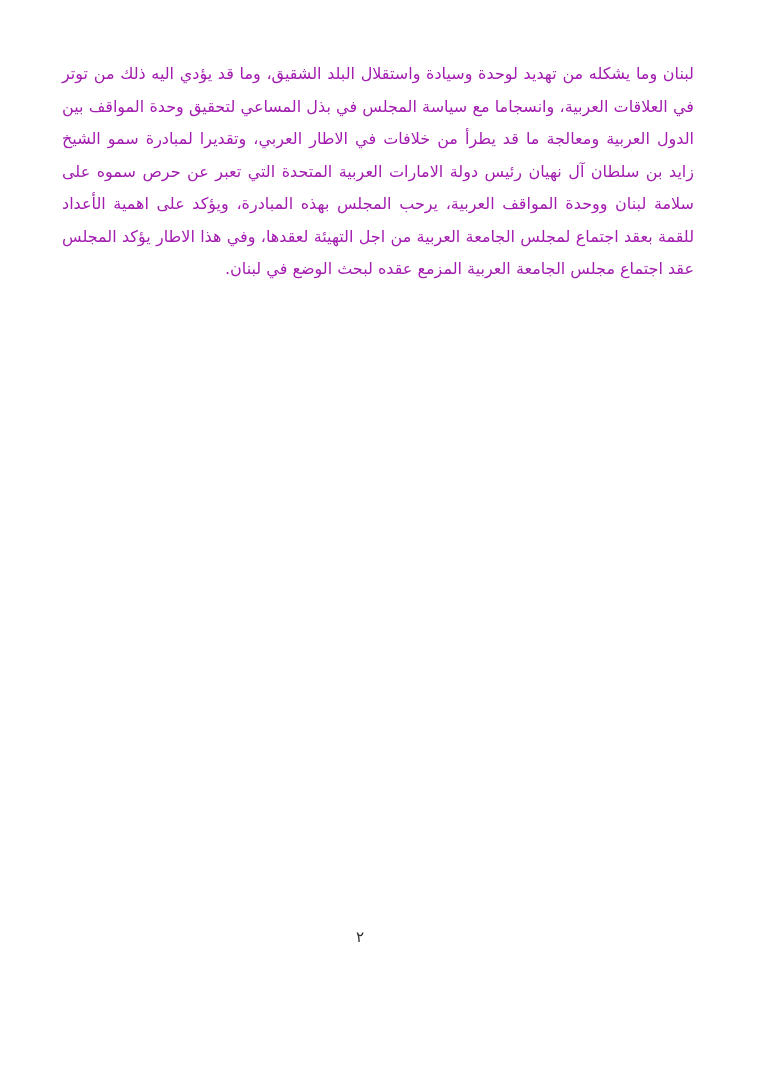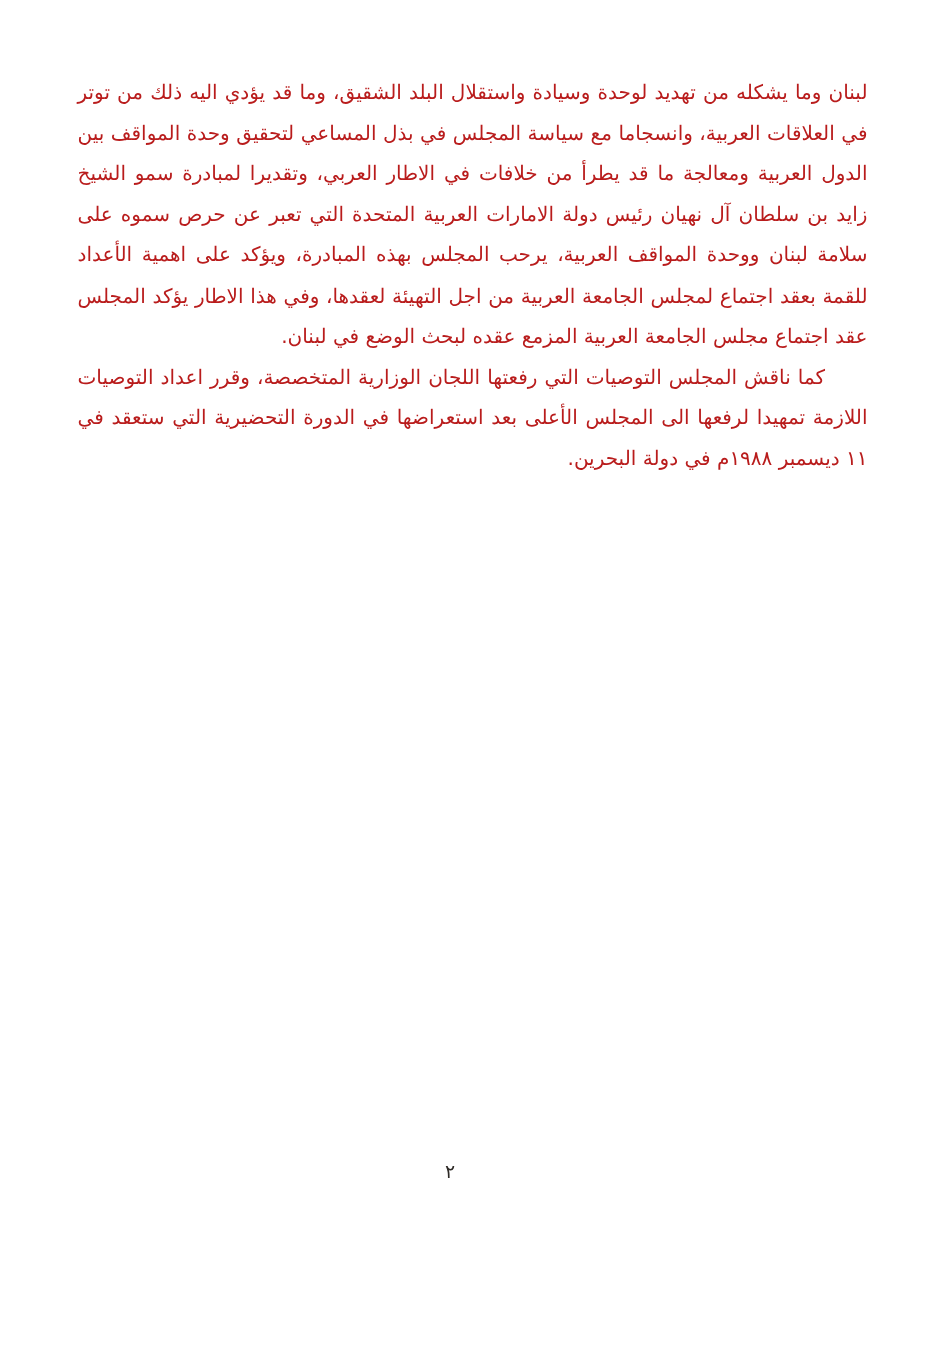--- a/index.html
+++ b/index.html
@@ -20,21 +20,21 @@
     background: #ffffff;
   }
   .text-block {
     position: absolute;
     top: 58px;
     right: 64px;
     left: 62px;
     direction: rtl;
     unicode-bidi: embed;
     text-align: justify;
-    color: #b91c1c;
+    color: #a21caf;
     font-size: 16px;
     line-height: 32.5px;
     letter-spacing: 0.2px;
   }
   .para {
     margin: 0;
     padding: 0;
   }
   .para.indent {
     text-indent: 34px;
@@ -49,16 +49,15 @@
     font-size: 15px;
     color: #2e2a26;
   }
 </style>
 </head>
 <body>
 
 <div class="page">
   <div class="text-block">
     <p class="para">لبنان وما يشكله من تهديد لوحدة وسيادة واستقلال البلد الشقيق، وما قد يؤدي اليه ذلك من توتر في العلاقات العربية، وانسجاما مع سياسة المجلس في بذل المساعي لتحقيق وحدة المواقف بين الدول العربية ومعالجة ما قد يطرأ من خلافات في الاطار العربي، وتقديرا لمبادرة سمو الشيخ زايد بن سلطان آل نهيان رئيس دولة الامارات العربية المتحدة التي تعبر عن حرص سموه على سلامة لبنان ووحدة المواقف العربية، يرحب المجلس بهذه المبادرة، ويؤكد على اهمية الأعداد للقمة بعقد اجتماع لمجلس الجامعة العربية من اجل التهيئة لعقدها، وفي هذا الاطار يؤكد المجلس عقد اجتماع مجلس الجامعة العربية المزمع عقده لبحث الوضع في لبنان.</p>
-    <p class="para indent">كما ناقش المجلس التوصيات التي رفعتها اللجان الوزارية المتخصصة، وقرر اعداد التوصيات اللازمة تمهيدا لرفعها الى المجلس الأعلى بعد استعراضها في الدورة التحضيرية التي ستعقد في ١١ ديسمبر ١٩٨٨م في دولة البحرين.</p>
   </div>
   <div class="page-number">٢</div>
 </div>
 
 </body></html>

